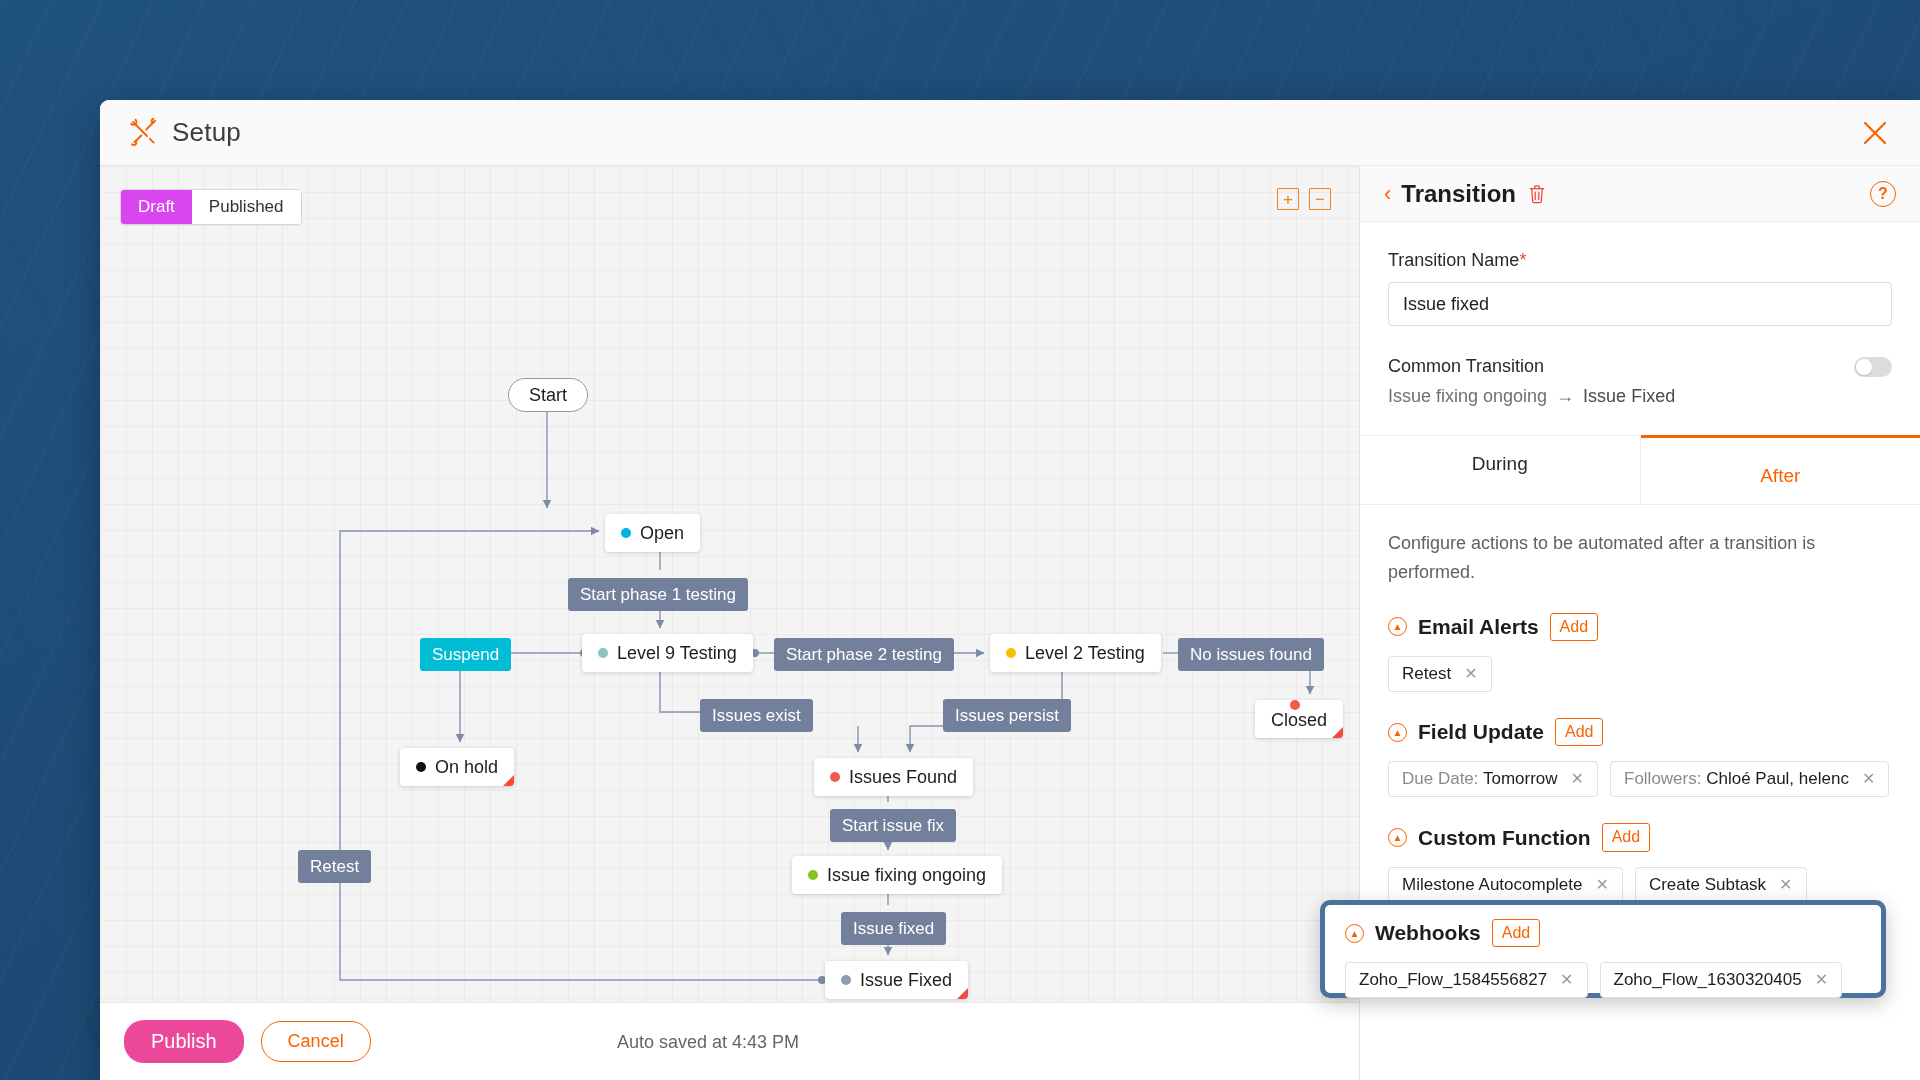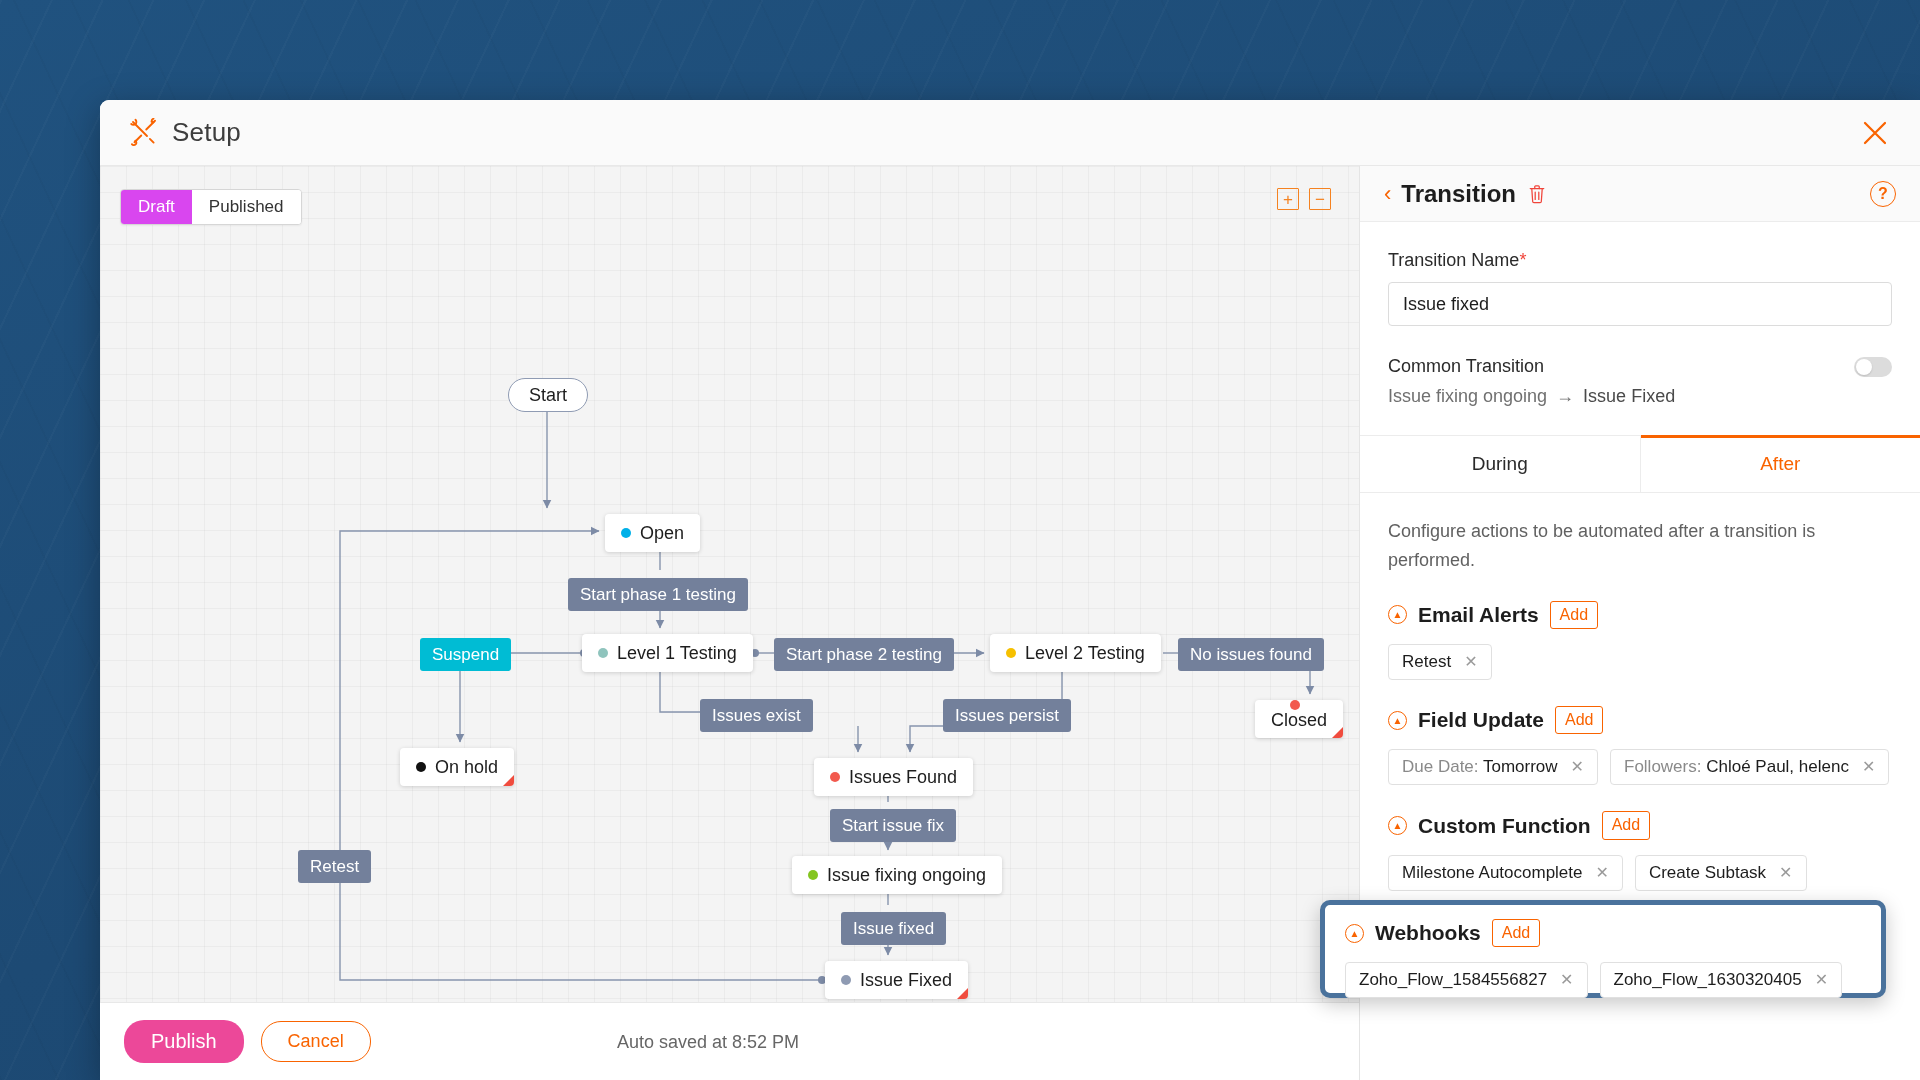--- a/index.html
+++ b/index.html
@@ -200,21 +200,21 @@
     border-top: 1px solid #ececec; border-bottom: 1px solid #ececec;
   }
   .tab {
     flex: 1; text-align: center; padding: 17px 0;
     font-size: 19px; color: #2a2a2a; cursor: pointer;
     border-right: 1px solid #ececec; background: #fff;
   }
   .tab:last-child { border-right: none; }
   .tab.active {
     color: #f96300; border-top: 3px solid #f96300;
-    margin-top: -1px; padding-top: 15px; border-right-color: transparent;
+    margin-top: -1px; padding-top: 27px; border-right-color: transparent;
   }
 
   .panel-scroll { flex: 1; overflow: hidden; position: relative; }
   .panel-content { padding: 24px 28px 0 28px; }
   .desc { font-size: 18px; color: #616161; line-height: 1.6; max-width: 460px; }
 
   .section { margin-top: 26px; }
   .section-head { display: flex; align-items: center; gap: 11px; }
   .collapse-icon {
     width: 19px; height: 19px; border: 1.4px solid #f96300; border-radius: 50%;
@@ -344,21 +344,21 @@
           <span>Start</span>
         </div>
 
         <div class="node" style="left:505px;top:348px;">
           <span class="dot" style="background:#00b0e8"></span>
           <span>Open</span>
         </div>
 
         <div class="node" style="left:482px;top:468px;">
           <span class="dot" style="background:#8fc4bd"></span>
-          <span>Level 1 Testing</span>
+          <span>Level 9 Testing</span>
         </div>
 
         <div class="node" style="left:890px;top:468px;">
           <span class="dot" style="background:#f6c000"></span>
           <span>Level 2 Testing</span>
         </div>
 
         <div class="node" style="left:1155px;top:534px;flex-direction:column;">
           <span class="dot" style="background:#f25a4e"></span>
           <span>Closed</span>
@@ -385,21 +385,21 @@
           <span class="dot" style="background:#8f9bb3"></span>
           <span>Issue Fixed</span>
           <span class="corner"></span>
         </div>
 
       </div>
 
       <div class="win-footer">
         <button class="btn-publish">Publish</button>
         <button class="btn-cancel">Cancel</button>
-        <span class="autosave">Auto saved at 8:52 PM</span>
+        <span class="autosave">Auto saved at 4:43 PM</span>
       </div>
     </div>
 
     <div class="panel">
 
       <div class="panel-header">
         <span class="back-chevron">‹</span>
         <span class="panel-title">Transition</span>
         <svg class="trash-icon" viewBox="0 0 20 22">
           <g stroke="#f0443a" stroke-width="1.4" fill="none" stroke-linecap="round">

